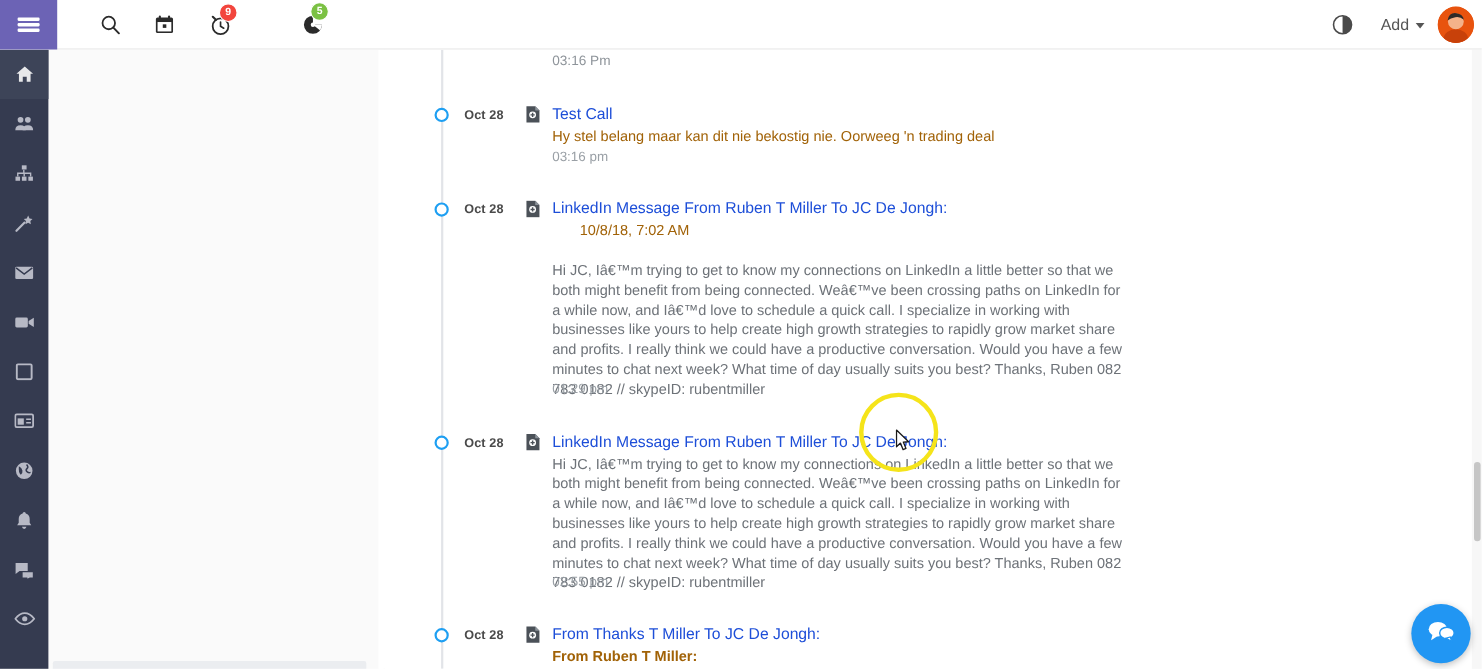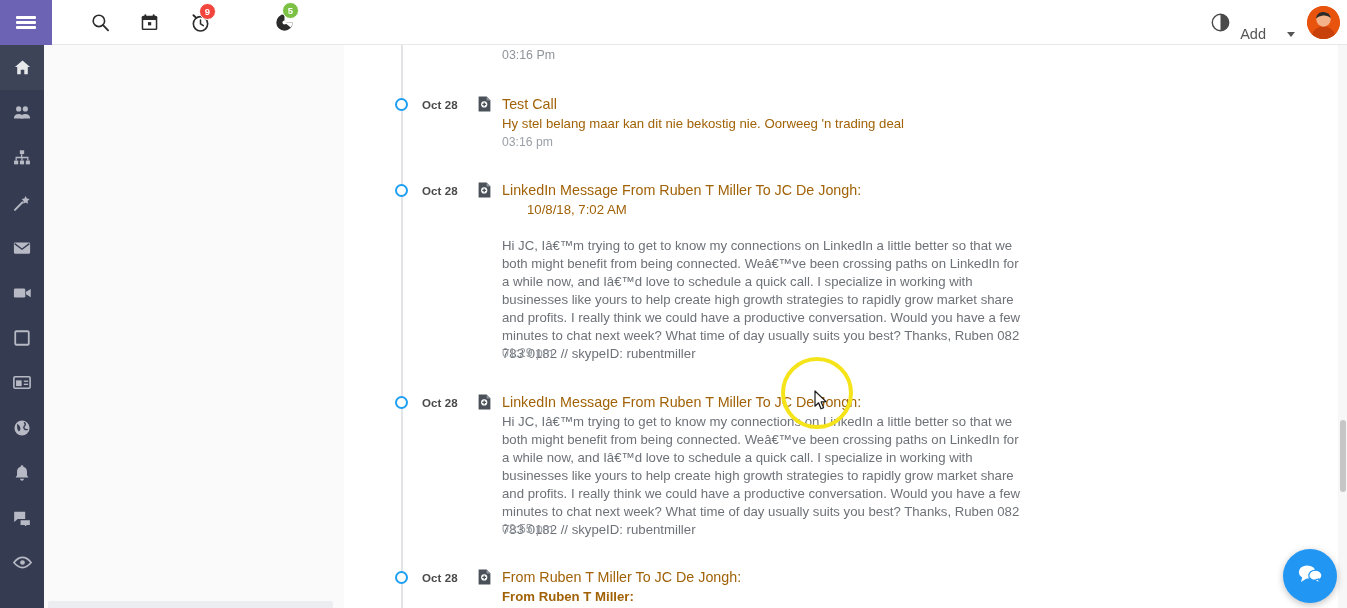--- a/index.html
+++ b/index.html
@@ -60,22 +60,22 @@
     grid-template-rows: repeat(2, 4px);
     gap: 1.6px;
   }
   #marketing-tab .grid-glyph i { background: #2196f3; display: block; }
   #marketing-label {
     color: #2196f3; font-size: 15px; letter-spacing: .1px;
   }
 
   #half-moon-icon { right: 107px; width: 40px; }
   #add-menu {
-    position: absolute; top: 11px; right: 52px; height: 46px;
-    display: flex; align-items: center; gap: 21px;
+    position: absolute; top: 0; right: 52px; height: 46px;
+    display: flex; align-items: center; gap: 6px;
     cursor: pointer; color: #555; font-size: 14.5px;
   }
   #add-caret {
     width: 0; height: 0;
     border-left: 4.5px solid transparent;
     border-right: 4.5px solid transparent;
     border-top: 5px solid #555;
   }
   #avatar {
     position: absolute; top: 6px; right: 7px;
@@ -135,21 +135,21 @@
     background: #fff;
   }
   .tl-date {
     position: absolute; left: 78px;
     font-size: 11.5px; font-weight: bold;
     color: #4a4a4a; letter-spacing: .1px;
   }
   .tl-doc-icon { position: absolute; left: 134px; }
   .tl-title {
     position: absolute; left: 158px;
-    font-size: 14.3px; color: #a16207;
+    font-size: 14.3px; color: #1d4ed8;
     white-space: nowrap;
   }
   .tl-sub {
     position: absolute; left: 158px;
     font-size: 13.2px; color: #a16207;
     white-space: nowrap;
   }
   .tl-time {
     position: absolute; left: 158px;
     font-size: 12.2px; color: #9aa0a6;
@@ -455,21 +455,21 @@
     <span class="tl-dot" style="top:526px;"></span>
     <span class="tl-date" style="top:527px;">Oct 28</span>
     <span class="tl-doc-icon" style="top:524px;">
       <svg width="13" height="16" viewBox="0 0 13 16">
         <path d="M0.6 0.6 h8 l3.8 3.8 v11 h-11.8 Z" fill="#4b5158"></path>
         <path d="M8.6 0.6 v3.8 h3.8 Z" fill="#8d949b"></path>
         <circle cx="6.2" cy="8.4" r="3.1" fill="#ffffff"></circle>
         <path d="M6.2 6.5 v3.8 M4.3 8.4 h3.8" stroke="#4b5158" stroke-width="1.3"></path>
       </svg>
     </span>
-    <span class="tl-title" style="top:524px;">From Ruben T Miller To JC De Jongh:</span>
+    <span class="tl-title" style="top:524px;">From Thanks T Miller To JC De Jongh:</span>
     <span class="tl-sub" style="top:544px;font-weight:bold;">From Ruben T Miller:</span>
   </div>
 </div>
 
 <div id="cursor-halo"></div>
 <div id="cursor-arrow">
   <svg width="15" height="21" viewBox="0 0 15 21">
     <path d="M1 1 L1 16.2 L4.6 12.8 L7 18.8 L9.6 17.7 L7.2 11.9 L12 11.6 Z" fill="#ffffff" stroke="#1a1a1a" stroke-width="1.2" stroke-linejoin="round"></path>
   </svg>
 </div>

